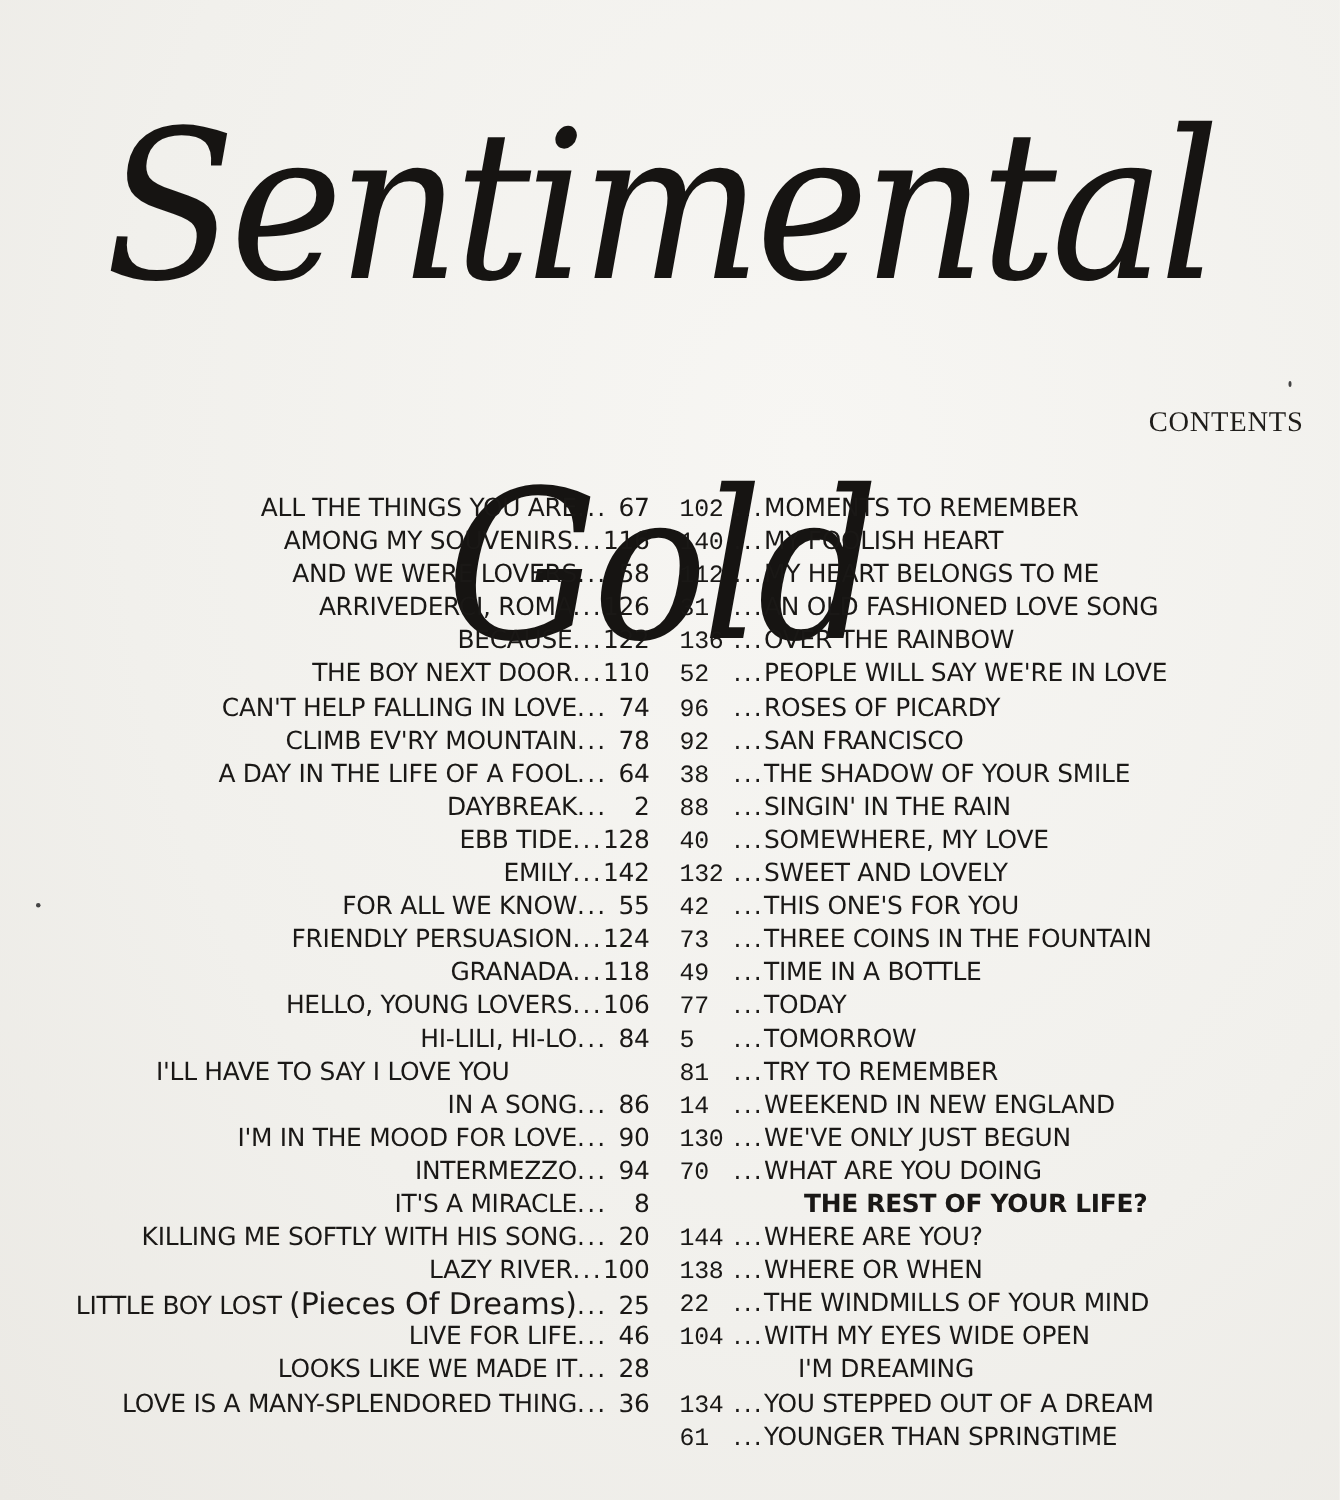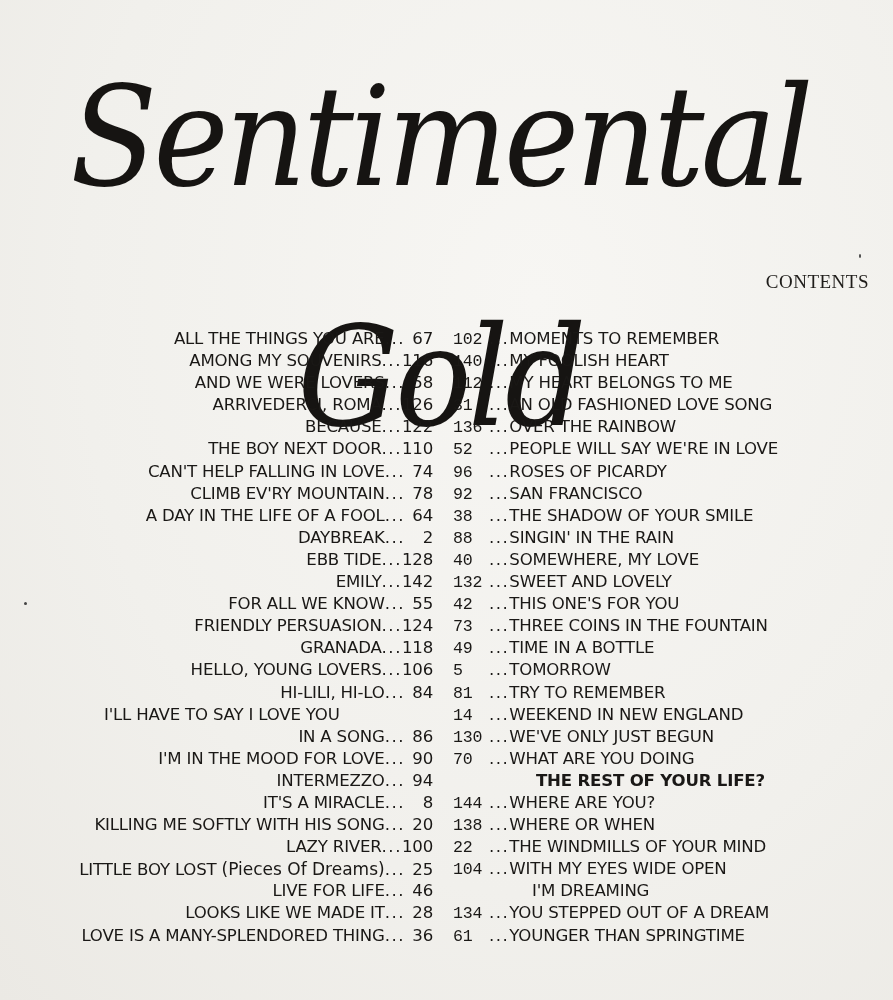--- a/index.html
+++ b/index.html
@@ -41,21 +41,21 @@
   }
   .row {
     height:22.1px; line-height:22px;
     font-size:16.6px; white-space:nowrap;
     letter-spacing:-0.2px;
   }
   .col-left .row { text-align:right; }
   .col-left .page-num { display:inline-block; min-width:28px; text-align:right; }
   .col-right .page-num { display:inline-block; width:36px; text-align:left;font-family:Liberation Mono, monospace; }
   .dots { letter-spacing:1.5px; }
-  .small { font-size:17px; letter-spacing:0;margin-top:33px; }
+  .small { font-size:20px; letter-spacing:0;margin-top:33px; }
   .cont-right { padding-left:83px;font-weight:bold; }
   .cont-right2 { padding-left:79px; }
   .speck { position:absolute; width:3px; height:3px; border-radius:50%; background:#444; }
 </style>
 </head>
 <body>
 
 <div class="page">
   <div class="title">Sentimental Gold</div>
   <div class="contents-heading">CONTENTS</div>
@@ -99,20 +99,21 @@
       <div class="row"><span class="page-num">52</span><span class="dots">...</span><span>PEOPLE WILL SAY WE'RE IN LOVE</span></div>
       <div class="row"><span class="page-num">96</span><span class="dots">...</span><span>ROSES OF PICARDY</span></div>
       <div class="row"><span class="page-num">92</span><span class="dots">...</span><span>SAN FRANCISCO</span></div>
       <div class="row"><span class="page-num">38</span><span class="dots">...</span><span>THE SHADOW OF YOUR SMILE</span></div>
       <div class="row"><span class="page-num">88</span><span class="dots">...</span><span>SINGIN' IN THE RAIN</span></div>
       <div class="row"><span class="page-num">40</span><span class="dots">...</span><span>SOMEWHERE, MY LOVE</span></div>
       <div class="row"><span class="page-num">132</span><span class="dots">...</span><span>SWEET AND LOVELY</span></div>
       <div class="row"><span class="page-num">42</span><span class="dots">...</span><span>THIS ONE'S FOR YOU</span></div>
       <div class="row"><span class="page-num">73</span><span class="dots">...</span><span>THREE COINS IN THE FOUNTAIN</span></div>
       <div class="row"><span class="page-num">49</span><span class="dots">...</span><span>TIME IN A BOTTLE</span></div>
+      <div class="row"><span class="page-num">77</span><span class="dots">...</span><span>TODAY</span></div>
       <div class="row"><span class="page-num">5</span><span class="dots">...</span><span>TOMORROW</span></div>
       <div class="row"><span class="page-num">81</span><span class="dots">...</span><span>TRY TO REMEMBER</span></div>
       <div class="row"><span class="page-num">14</span><span class="dots">...</span><span>WEEKEND IN NEW ENGLAND</span></div>
       <div class="row"><span class="page-num">130</span><span class="dots">...</span><span>WE'VE ONLY JUST BEGUN</span></div>
       <div class="row"><span class="page-num">70</span><span class="dots">...</span><span>WHAT ARE YOU DOING</span></div>
       <div class="row cont-right"><span>THE REST OF YOUR LIFE?</span></div>
       <div class="row"><span class="page-num">144</span><span class="dots">...</span><span>WHERE ARE YOU?</span></div>
       <div class="row"><span class="page-num">138</span><span class="dots">...</span><span>WHERE OR WHEN</span></div>
       <div class="row"><span class="page-num">22</span><span class="dots">...</span><span>THE WINDMILLS OF YOUR MIND</span></div>
       <div class="row"><span class="page-num">104</span><span class="dots">...</span><span>WITH MY EYES WIDE OPEN</span></div>

